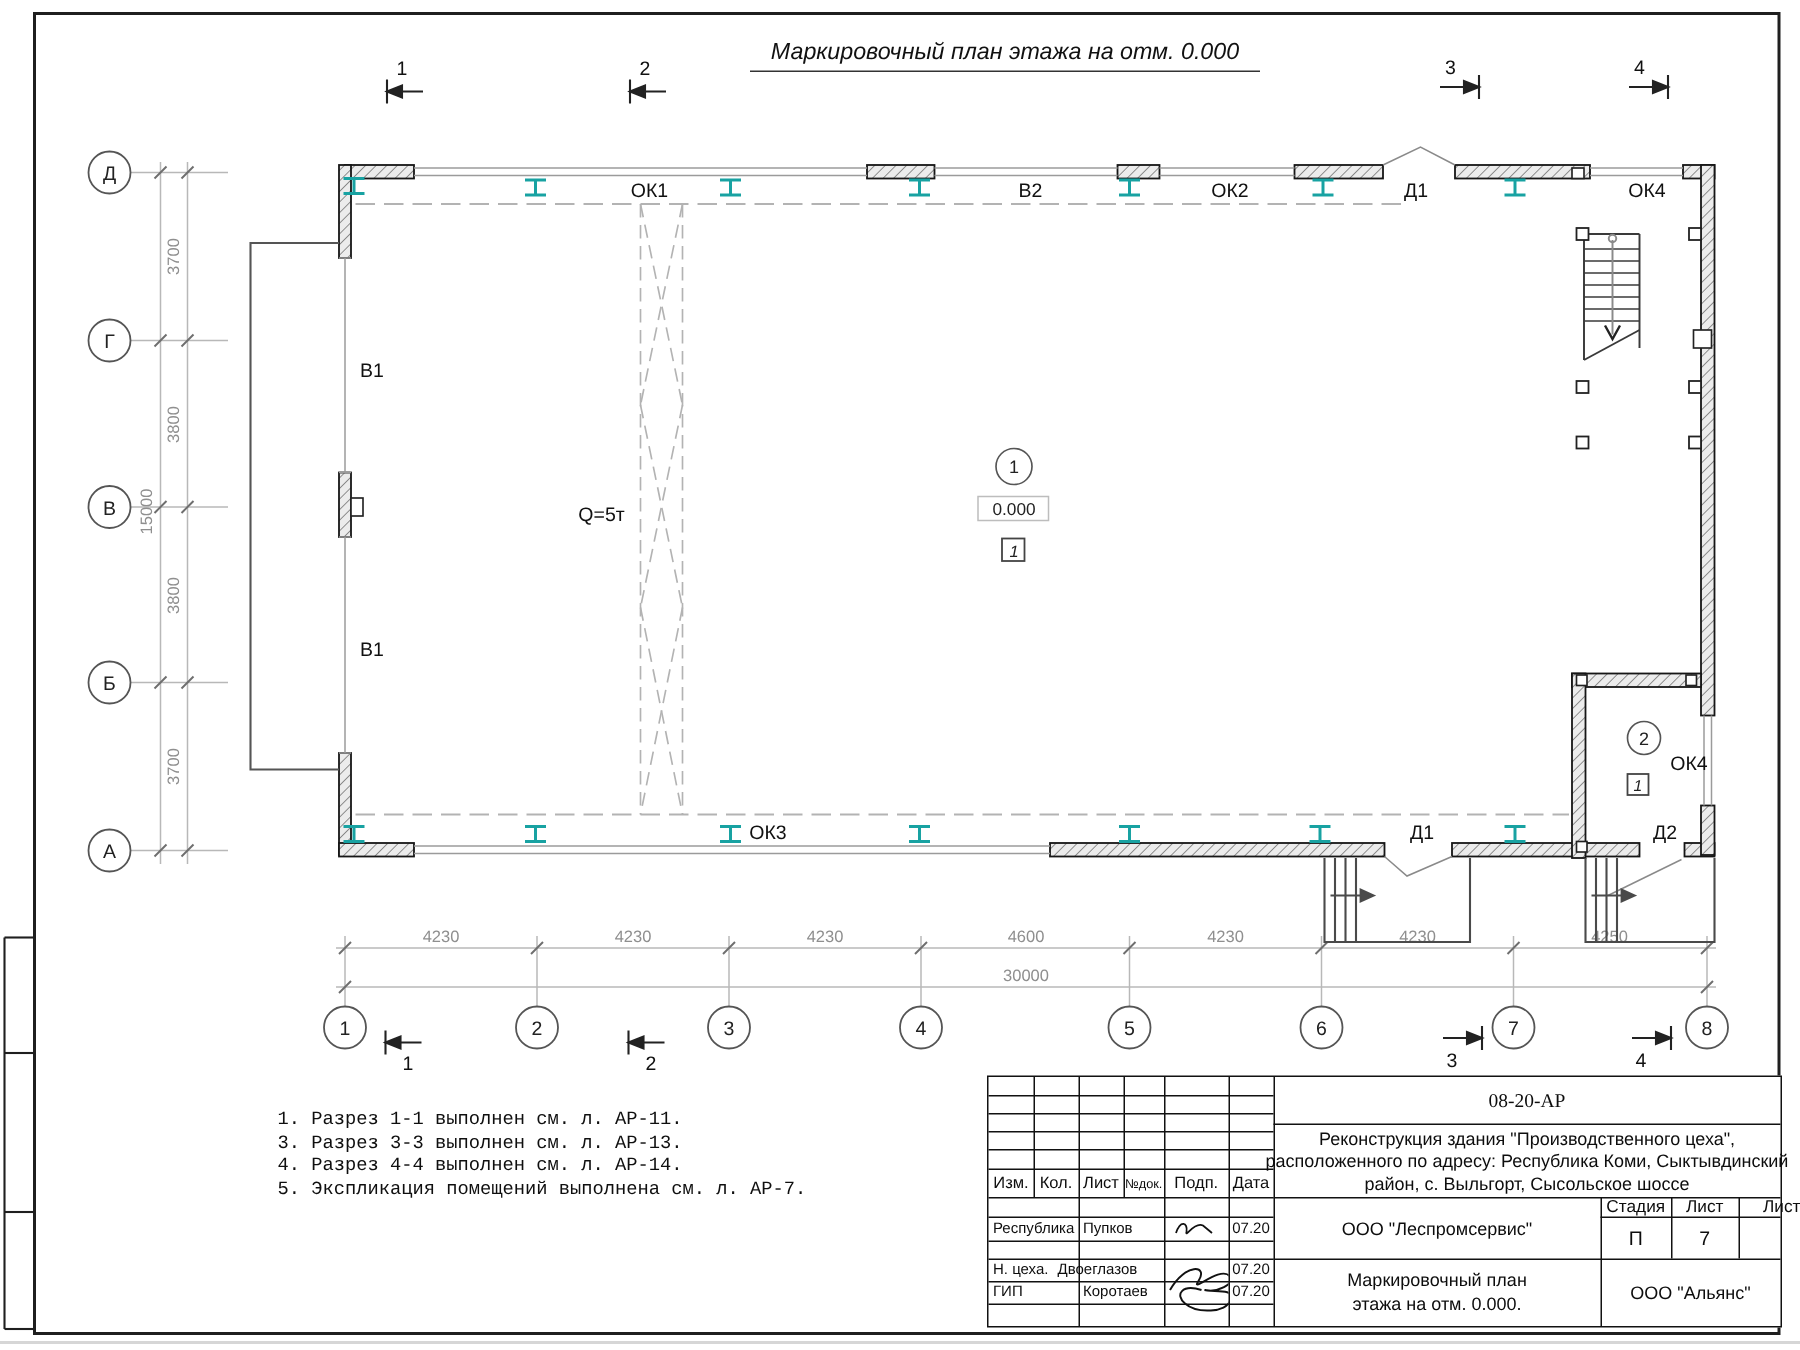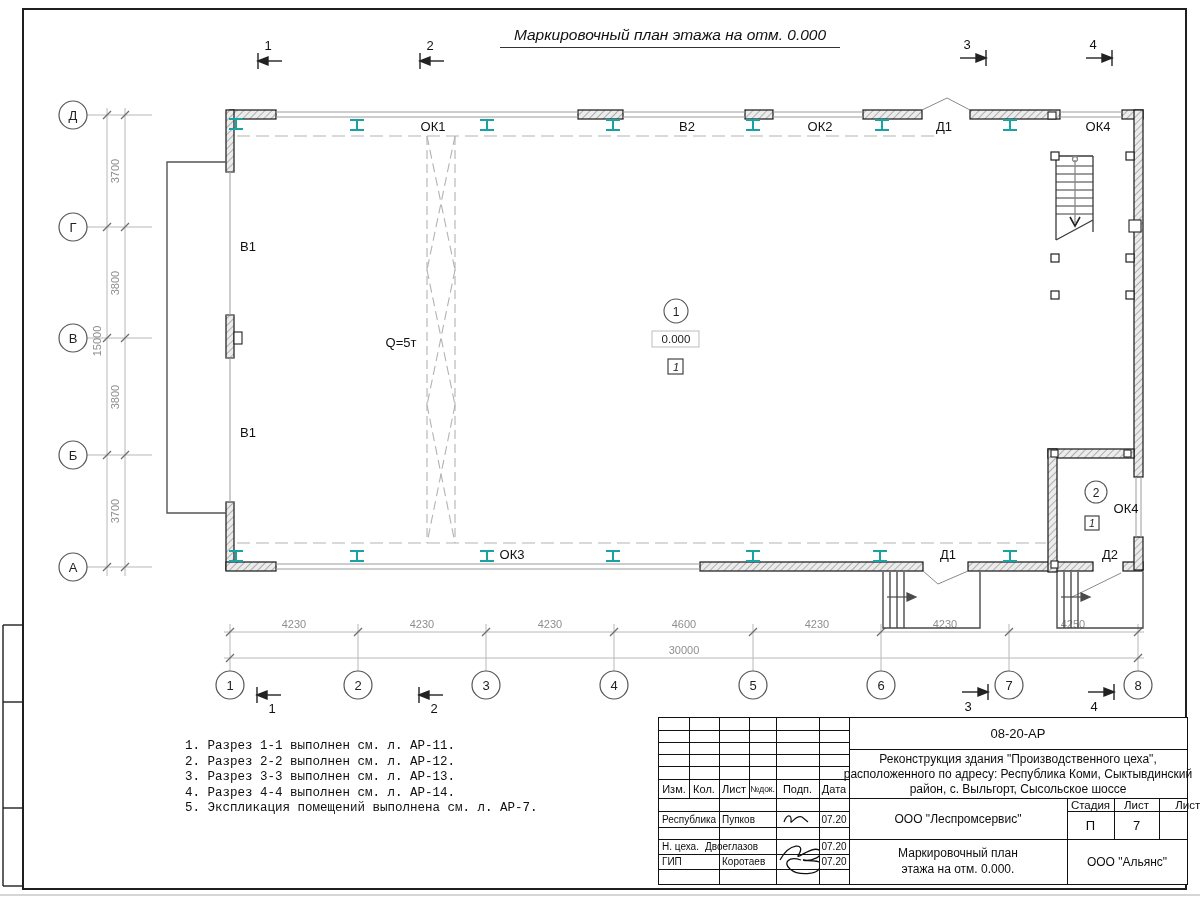--- a/index.html
+++ b/index.html
@@ -398,21 +398,20 @@
   <g>
     <circle cx="1096" cy="492" r="11" fill="#fff" stroke="#555" stroke-width="1.1"></circle>
     <text x="1096" y="496.5" font-size="12" fill="#222" text-anchor="middle">2</text>
     <rect x="1085" y="516" width="14" height="14" fill="#fff" stroke="#444" stroke-width="1.2"></rect>
     <text x="1092" y="527" font-size="10.5" font-style="italic" fill="#222" text-anchor="middle">1</text>
   </g>
 </svg>
 
 <div class="abs notes">
   <div>1. Разрез 1-1 выполнен см. л. АР-11.</div>
-  <div>2. Разрез 2-2 выполнен см. л. АР-12.</div>
   <div>3. Разрез 3-3 выполнен см. л. АР-13.</div>
   <div>4. Разрез 4-4 выполнен см. л. АР-14.</div>
   <div>5. Экспликация помещений выполнена см. л. АР-7.</div>
 </div>
 
 <div class="abs tb">
 
   <div class="vl" style="left:30px;top:0;height:80px;"></div>
   <div class="vl" style="left:60px;top:0;height:166px;"></div>
   <div class="vl" style="left:90px;top:0;height:80px;"></div>
@@ -455,21 +454,21 @@
   <div class="cell f10" style="left:160px;top:121px;width:30px;height:15px;">07.20</div>
   <div class="cell left f10" style="left:3px;top:136px;width:57px;height:15px;">ГИП</div>
   <div class="cell left f10" style="left:63px;top:136px;width:54px;height:15px;">Коротаев</div>
   <div class="cell f10" style="left:160px;top:136px;width:30px;height:15px;">07.20</div>
 
   <svg width="43" height="73" style="position:absolute;left:117px;top:90px;">
     <path d="M8,14 c3,-9 8,-7 7,-1 c-1,5 5,-7 11,-4 l6,5" stroke="#111" stroke-width="1.2" fill="none"></path>
     <path d="M4,52 c10,-18 26,-17 19,-6 c-6,9 15,-11 21,-3 c4,5 -9,11 -17,9 c13,2 19,-1 17,7 c-2,8 -22,9 -30,2 c-7,-6 -2,-13 11,-9" stroke="#111" stroke-width="1.3" fill="none"></path>
   </svg>
 
-  <div class="cell f13" style="left:190px;top:0;width:338px;height:31px;">08-20-АР</div>
+  <div class="cell f13" style="left:190px;top:0;width:338px;height:31px;font-family:Liberation Serif, serif;">08-20-АР</div>
   <div class="cell f12" style="left:190px;top:33px;width:338px;height:15px;">Реконструкция здания "Производственного цеха",</div>
   <div class="cell f12" style="left:190px;top:48px;width:338px;height:15px;">расположенного по адресу: Республика Коми, Сыктывдинский</div>
   <div class="cell f12" style="left:190px;top:63px;width:338px;height:15px;">район, с. Выльгорт, Сысольское шоссе</div>
   <div class="cell f12" style="left:190px;top:80px;width:218px;height:41px;">ООО "Леспромсервис"</div>
   <div class="cell hdr" style="left:408px;top:80px;width:47px;height:13px;">Стадия</div>
   <div class="cell hdr" style="left:455px;top:80px;width:45px;height:13px;">Лист</div>
   <div class="cell hdr" style="left:500px;top:80px;width:70px;height:13px;">Листов</div>
   <div class="cell f13" style="left:408px;top:93px;width:47px;height:28px;">П</div>
   <div class="cell f13" style="left:455px;top:93px;width:45px;height:28px;">7</div>
   <div class="cell f12" style="left:190px;top:126px;width:218px;height:18px;">Маркировочный план</div>

